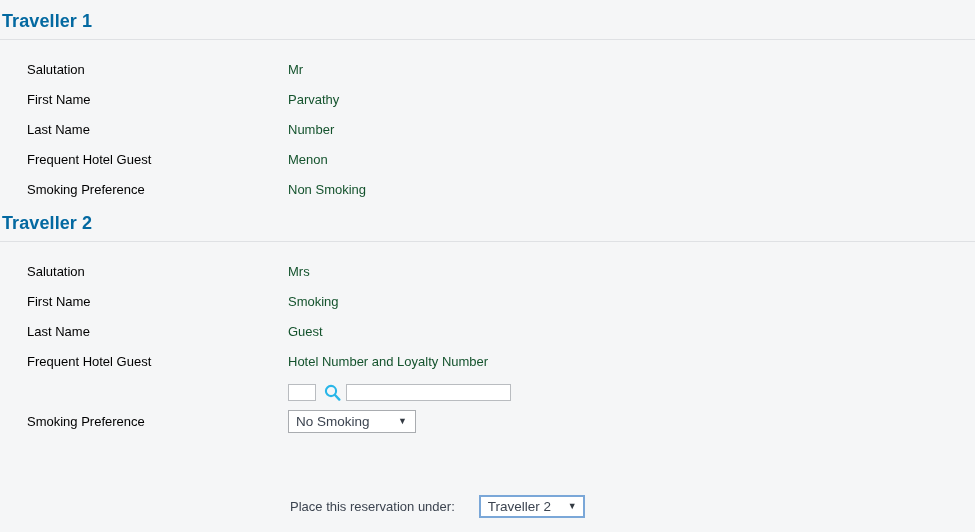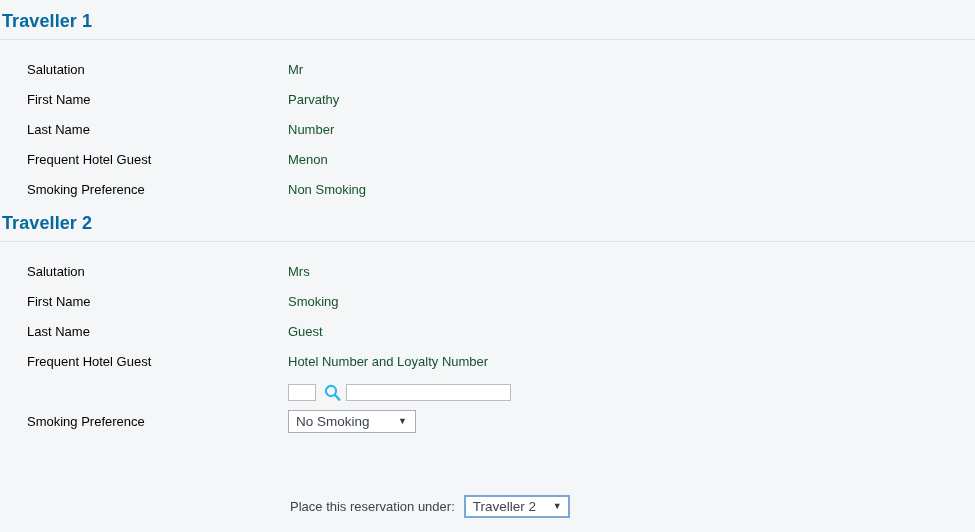--- a/index.html
+++ b/index.html
@@ -143,20 +143,21 @@
     font-size: 13px;
     color: #3c4450;
     white-space: nowrap;
   }
   .alloc {
     position: absolute;
     left: 290px;
     top: 495px;
     display: flex;
     align-items: center;
+    gap: 15px;
   }
   .alloc-label {
     font-size: 13px;
     color: #3c4450;
     white-space: nowrap;
     margin-right: 9px;
   }
   .sel-alloc {
     width: 106px;
     height: 23px;

